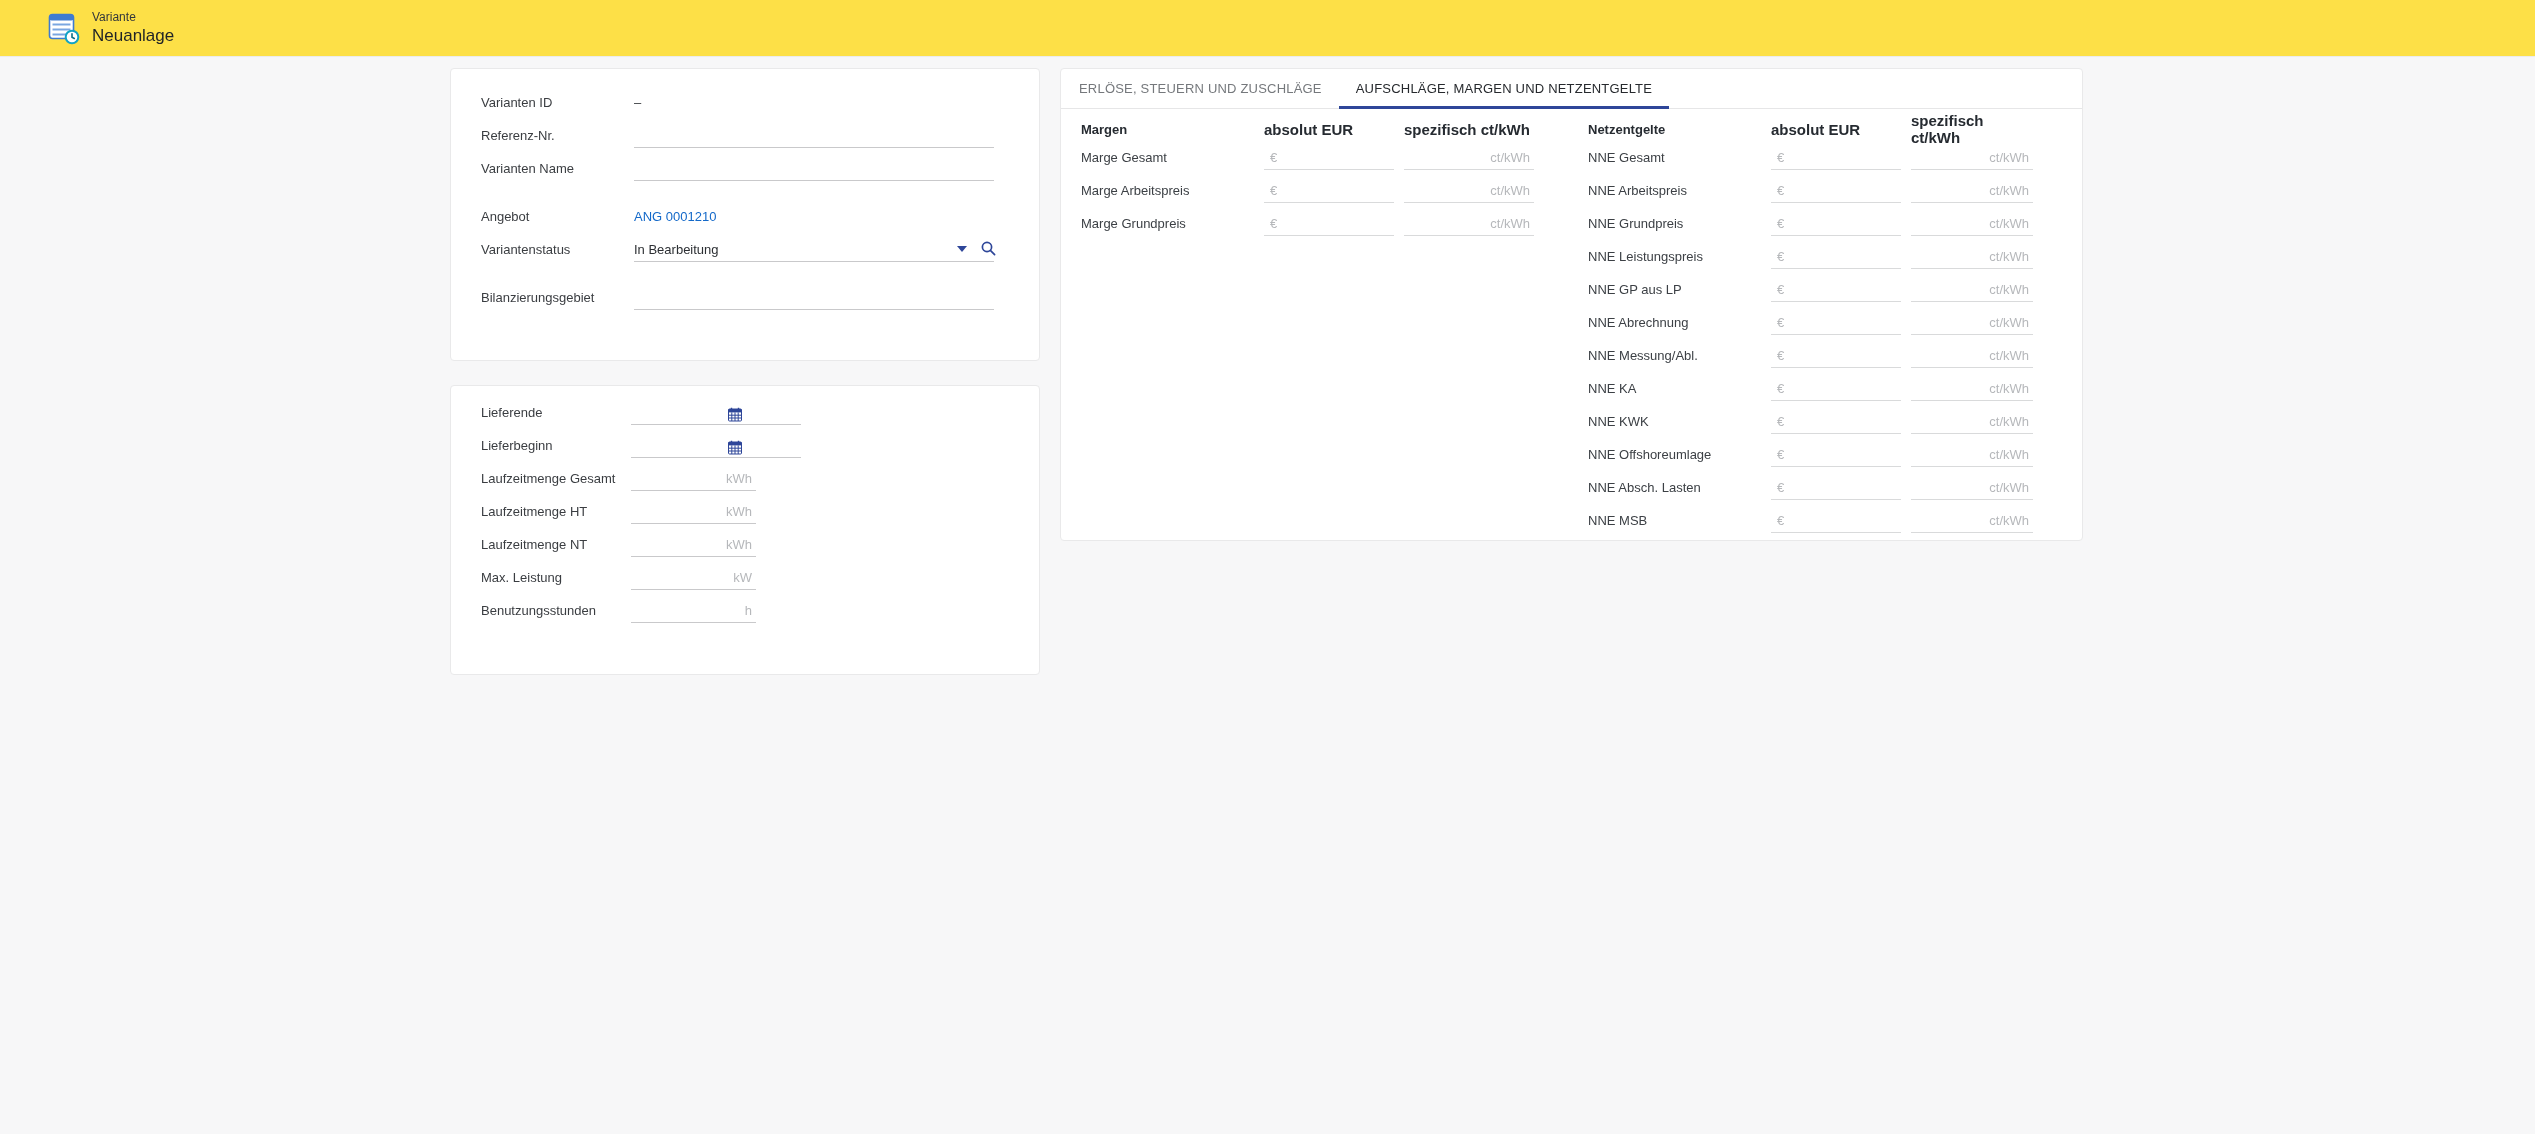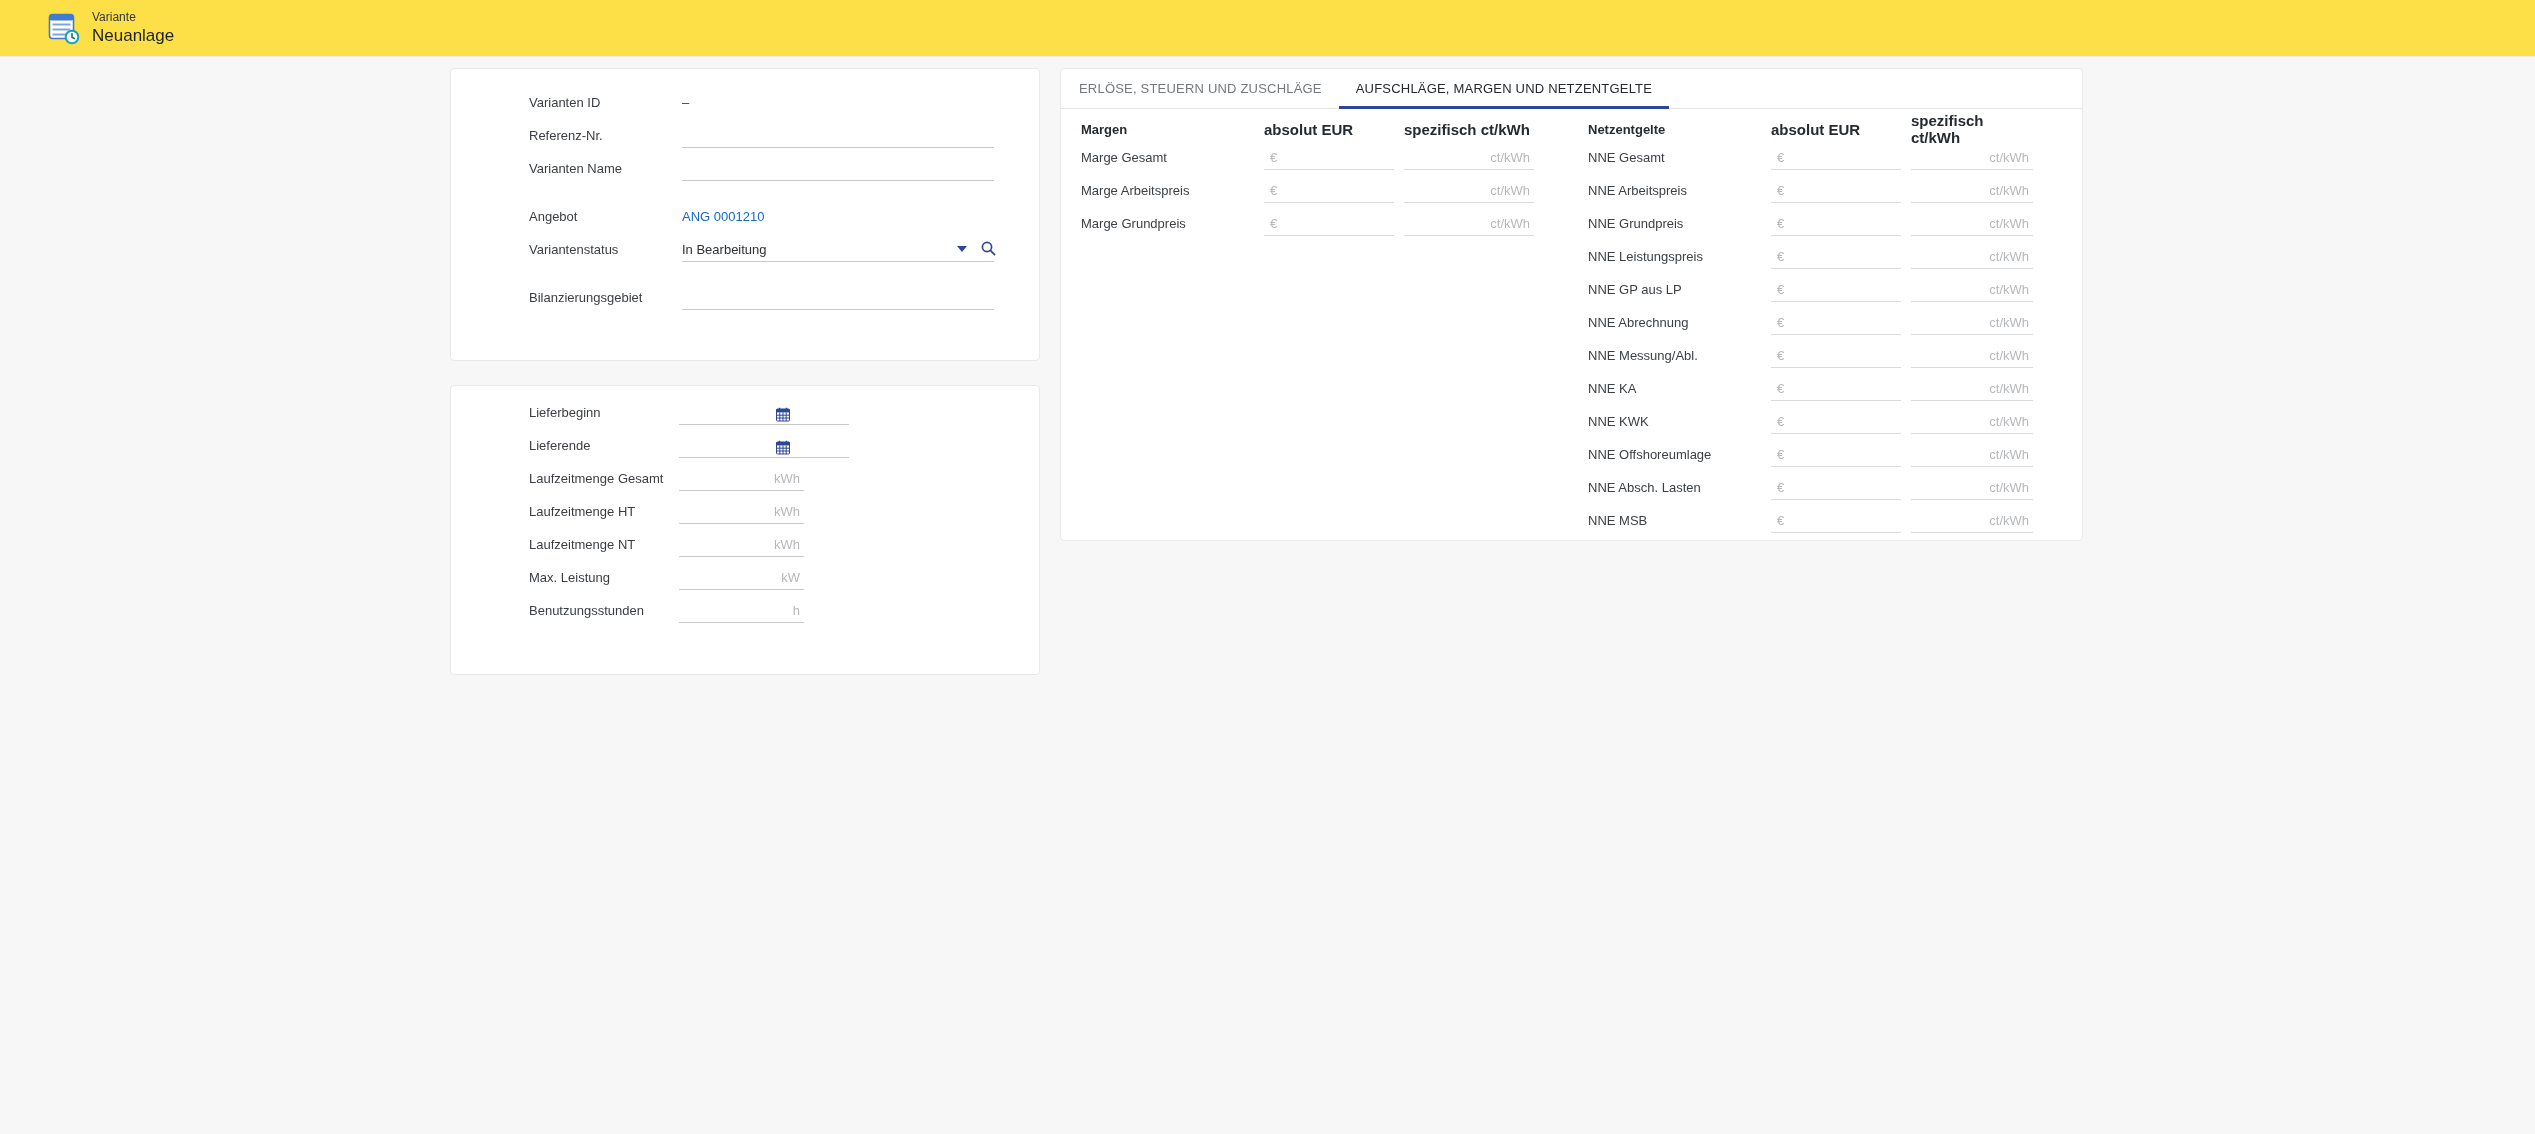--- a/index.html
+++ b/index.html
@@ -16,21 +16,21 @@
   .title { font-size:17px; color:#1f2327; line-height:21px; }
 
   
   .card { position:absolute; background:#fff; border:1px solid #e9e9ea; border-radius:4px; }
   #details { left:450px; top:68px; width:590px; height:293px; padding:17px 45px 0 30px; }
   #laufzeit { left:450px; top:385px; width:590px; height:290px; }
   #prices { left:1060px; top:68px; width:1023px; height:473px; }
 
   
   .frow { height:33px; display:flex; align-items:center; font-size:13px; color:#3a3d41; }
-  .flabel { width:153px; flex:none;margin-left:48px; }
+  .flabel { width:153px; flex:none; }
   #laufzeit .flabel { width:150px; }
   .fval { flex:1; height:25px; position:relative; display:flex; align-items:center; font-size:13px; color:#2c2f33; }
   .fval.line { border-bottom:1px solid #c9c9cb; }
   .fval.static { color:#3a3d41; }
   .vspacer { height:15px; }
   .flink { color:#1469c9; text-decoration:none; cursor:pointer; }
   .selval { padding-right:56px; }
   .caret { position:absolute; right:27px; top:50%; margin-top:-3px; width:0; height:0;
            border-left:5px solid transparent; border-right:5px solid transparent; border-top:6px solid #2e4699; }
   .searchic { position:absolute; right:-3px; top:50%; margin-top:-9px; width:17px; height:17px; }
@@ -129,32 +129,32 @@
         <div class="frow">
           <span class="flabel">Bilanzierungsgebiet</span>
           <span class="fval line"></span>
         </div>
       </div>
   </div>
 
   <div id="laufzeit" class="card">
     <div id="laufzeit-fields" class="lbody">
         <div class="frow">
-          <span class="flabel">Lieferbeginn</span>
+          <span class="flabel">Lieferende</span>
           <span class="fval line date">
             <span class="calbtn"><svg width="14" height="15" viewBox="0 0 14 15">
                 <rect x="0.5" y="2" width="13" height="12" rx="1" fill="#fff" stroke="#2e4699"></rect>
                 <rect x="0.5" y="2" width="13" height="3.4" fill="#2e4699"></rect>
                 <path d="M3.8 5.4v8.6 M7 5.4v8.6 M10.2 5.4v8.6 M0.5 8.2h13 M0.5 11h13" stroke="#2e4699" stroke-width="1" fill="none"></path>
                 <path d="M3.5 0.8v2 M10.5 0.8v2" stroke="#2e4699" stroke-width="1.4"></path>
               </svg></span>
           </span>
         </div>
         <div class="frow">
-          <span class="flabel">Lieferende</span>
+          <span class="flabel">Lieferbeginn</span>
           <span class="fval line date">
             <span class="calbtn"><svg width="14" height="15" viewBox="0 0 14 15">
                 <rect x="0.5" y="2" width="13" height="12" rx="1" fill="#fff" stroke="#2e4699"></rect>
                 <rect x="0.5" y="2" width="13" height="3.4" fill="#2e4699"></rect>
                 <path d="M3.8 5.4v8.6 M7 5.4v8.6 M10.2 5.4v8.6 M0.5 8.2h13 M0.5 11h13" stroke="#2e4699" stroke-width="1" fill="none"></path>
                 <path d="M3.5 0.8v2 M10.5 0.8v2" stroke="#2e4699" stroke-width="1.4"></path>
               </svg></span>
           </span>
         </div>
         <div class="frow">

